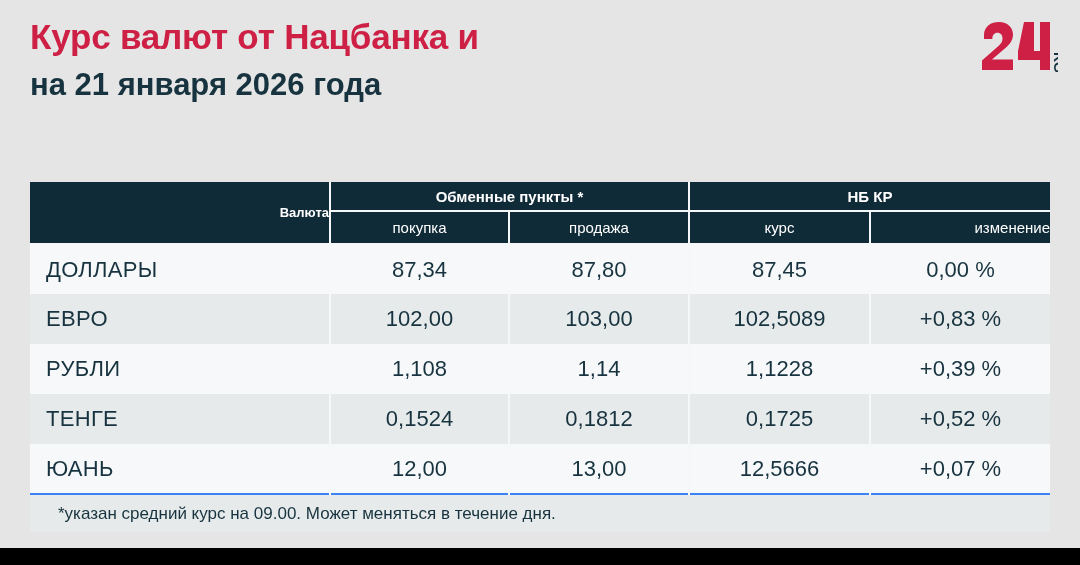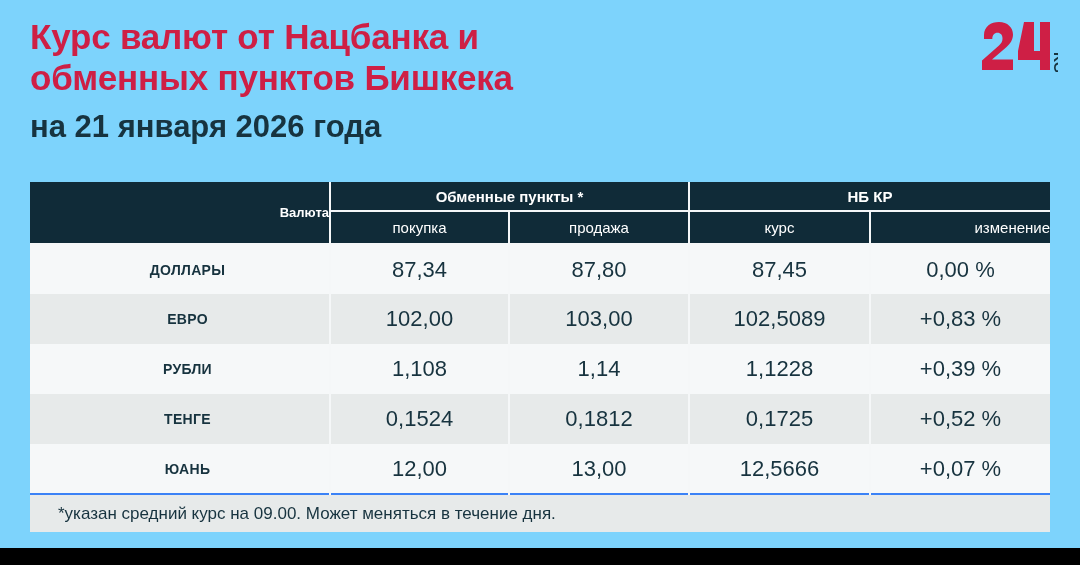--- a/index.html
+++ b/index.html
@@ -3,21 +3,21 @@
 <meta charset="utf-8">
 <title>Курс валют</title>
 <style>
   * { margin:0; padding:0; box-sizing:border-box; }
   html, body {
     width:1080px; height:565px;
     background:#f5f7f8;
     font-family:"Liberation Sans", sans-serif;
     overflow:hidden;
   }
-  .page { position:relative; width:1080px; height:565px; background:#7dd3fc; }
+  .page { position:relative; width:1080px; height:565px; background:#e5e5e5; }
 
   
   .hdr { position:absolute; left:30px; top:16px; width:700px; }
   .title {
     font-size:35px; line-height:1.18; font-weight:bold;
     color:#ce1f45; letter-spacing:-0.2px;
   }
   .subtitle {
     margin-top:10px;
     font-size:31px; font-weight:bold; color:#17333f;
@@ -74,24 +74,24 @@
 
   tbody tr { height:50px; }
   tbody td {
     font-size:22px;
     color:#17333f;
     text-align:center;
     vertical-align:middle;
     border-right:2px solid #f5f7f8;
   }
   tbody td.name {
-    text-align:center;
+    text-align:left;
     padding-left:16px;
-    font-size:14px;
-    font-weight:bold;
+    font-size:22px;
+    font-weight:normal;
     letter-spacing:0.3px;
   }
   tbody td.last { border-right:none; }
   tbody tr.odd  td { background:#f6f8f9; }
   tbody tr.even td { background:#e7eaea; }
 
   tfoot td.note {
     background:#e7eaea;
     height:38px;
     text-align:left;
@@ -106,21 +106,20 @@
   .bottombar { position:absolute; left:0; bottom:0; width:1080px; height:17px; background:#000000; }
 </style>
 </head>
 <body>
 
 <div class="page">
 
   <div class="hdr">
     <div class="title">
       <span>Курс валют от Нацбанка и</span><br>
-      <span>обменных пунктов Бишкека</span>
     </div>
     <div class="subtitle">на 21 января 2026 года</div>
   </div>
 
   <div class="logo">
     <svg width="78" height="52" viewBox="0 0 78 52" xmlns="http://www.w3.org/2000/svg">
       <g fill="#ce1f45">
         <path d="M4 13 C4 4.5 11 0 19 0 C27.5 0 33 5.5 33 12.5 C33 17.5 30.5 21.5 26 25.5 L12 37.5 L33 37.5 L33 48 L2 48 L2 38.5 L19 23.5 C21.5 21.2 22.5 19.2 22.5 16.5 C22.5 13 20.5 10.8 17.5 10.8 C14.3 10.8 12.3 13.2 12.3 17 L4 17 Z"></path>
         <path d="M44 0 L54 0 L54 29 L60 29 L60 0 L70 0 L70 48 L60 48 L60 38 L38 38 L38 29 Z"></path>
       </g>

